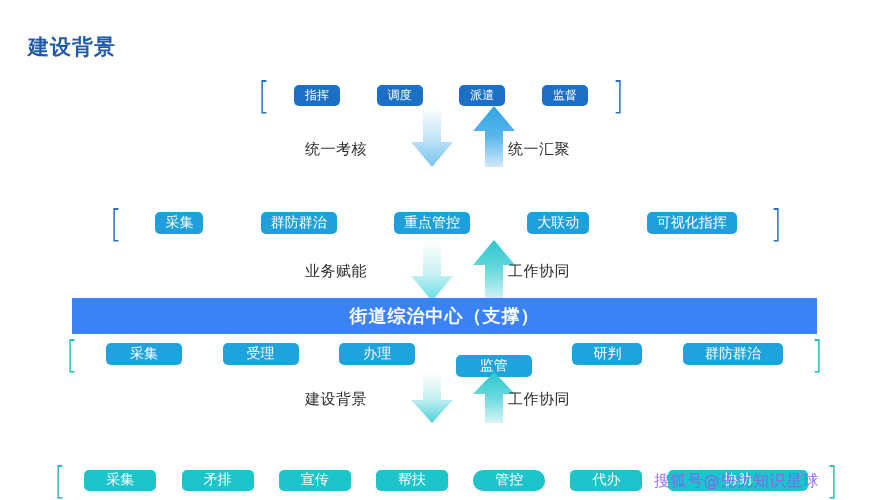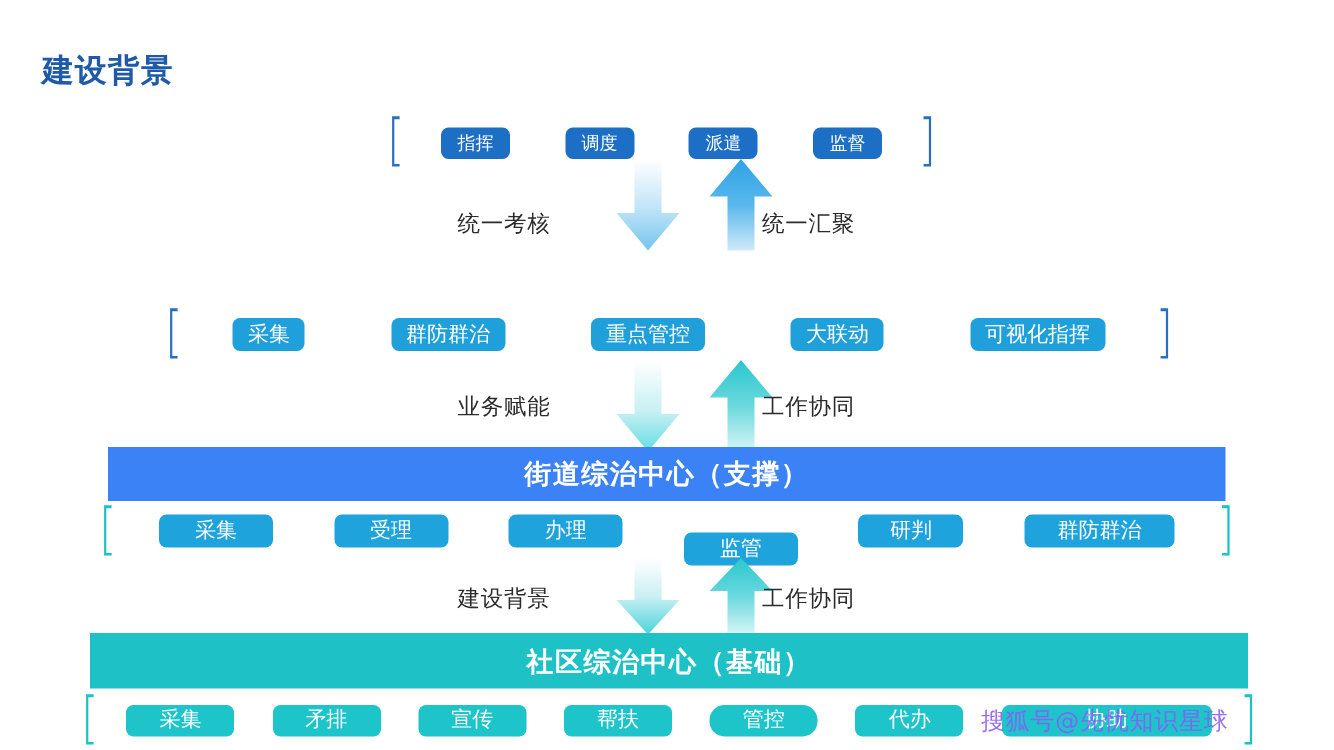--- a/index.html
+++ b/index.html
@@ -212,23 +212,20 @@
           <stop offset="0%" stop-color="#d8f5f6"></stop>
           <stop offset="50%" stop-color="#6ad9de"></stop>
           <stop offset="100%" stop-color="#2bc6cd"></stop>
         </linearGradient>
       </defs>
       <path d="M13 51 H31 V22 H43 L22 0 L1 22 H13 Z" fill="url(#gup3)"></path>
     </svg>
   </div>
   <div class="flow-label" style="left:508px; top:390px;">工作协同</div>
 
-  <div class="level-bar bar-l4" style="left:60px; top:422px; width:772px; height:37px; font-size:18px;">
-    <span>社区综治中心（基础）</span>
-  </div>
 
   <div class="chip-row" style="left:54px; top:466px; width:784px; height:28px;">
     <span class="bracket l4">[</span>
     <span class="chips" style="justify-content:space-around; padding:0 6px;">
       <span class="chip chip-l4" style="min-width:72px;">采集</span>
       <span class="chip chip-l4" style="min-width:72px;">矛排</span>
       <span class="chip chip-l4" style="min-width:72px;">宣传</span>
       <span class="chip chip-l4" style="min-width:72px;">帮扶</span>
       <span class="chip chip-l4" style="min-width:72px;border-radius:10px;">管控</span>
       <span class="chip chip-l4" style="min-width:72px;">代办</span>

